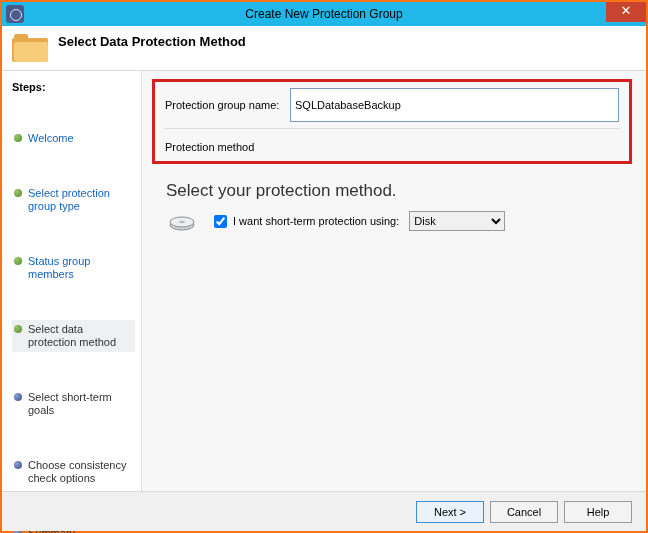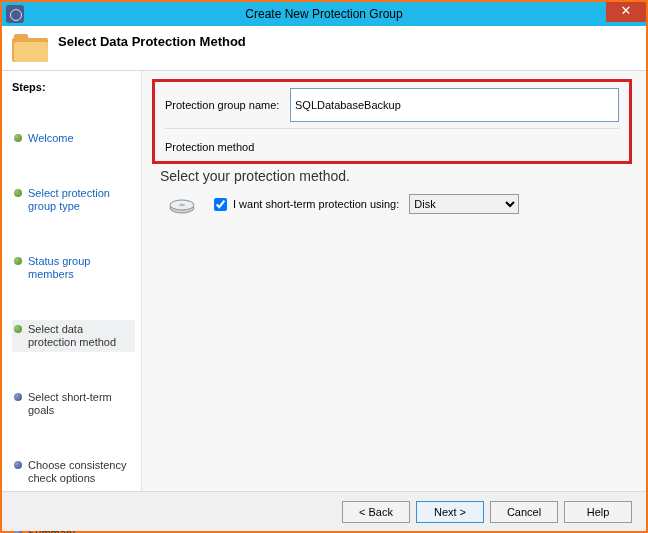--- a/index.html
+++ b/index.html
@@ -137,21 +137,21 @@
   .main {
     flex: 1;
     background: #f7f7f7;
     position: relative;
     padding: 8px 14px 8px 10px;
   }
   .highlight-box {
     border: 3px solid #d42020;
     padding: 6px 10px 8px 10px;
     background: #f7f7f7;
-    margin-bottom: 4px;
+    margin-bottom: 17px;
   }
   .form-row {
     display: flex;
     align-items: center;
     margin-bottom: 6px;
     font-size: 11px;
   }
   .form-row label { width: 125px; }
   .form-row input[type=text] {
     flex: 1;
@@ -161,43 +161,43 @@
     font-size: 11px;
     font-family: inherit;
     background:#fff;
   }
   .section-line {
     font-size: 11px;
     padding-top: 12px;
     border-top: 1px solid #dcdcdc;
   }
   .instruction {
-    font-size: 14px;
-    margin: 4px 0 10px 8px;
+    font-size: 17px;
+    margin: 4px 0 10px 14px;
     color:#333;
   }
   .opt-row {
     display: flex;
     align-items: center;
     margin: 6px 0 16px 16px;
   }
   .opt-icon {
     width: 28px; height: 20px;
     margin-right: 14px;
     display:flex;align-items:center;justify-content:center;
   }
   .disk-svg { width:26px; height:20px; }
   .cloud-svg { width:26px; height:18px; }
   .check {
     width: 13px; height: 13px;
     margin-right: 6px;
   }
   .opt-label { font-size: 11px; margin-right: 10px; }
   select.disk-select {
-    width: 110px;
+    width: 96px;
     height: 20px;
     font-size: 11px;
     border:1px solid #9a9a9a;
     background:#f0f0f0;
   }
 
   .footer {
     height: 40px;
     border-top: 1px solid #d9d9d9;
     display: flex;
@@ -306,19 +306,18 @@
         <select class="disk-select">
           <option>Disk</option>
         </select>
       </div>
 
 
     </div>
   </div>
 
   <div class="footer">
-    <button>&lt; Back</button>
     <button class="primary">Next &gt;</button>
     <button>Cancel</button>
     <button>Help</button>
   </div>
 
 </div>
 
 </body></html>

